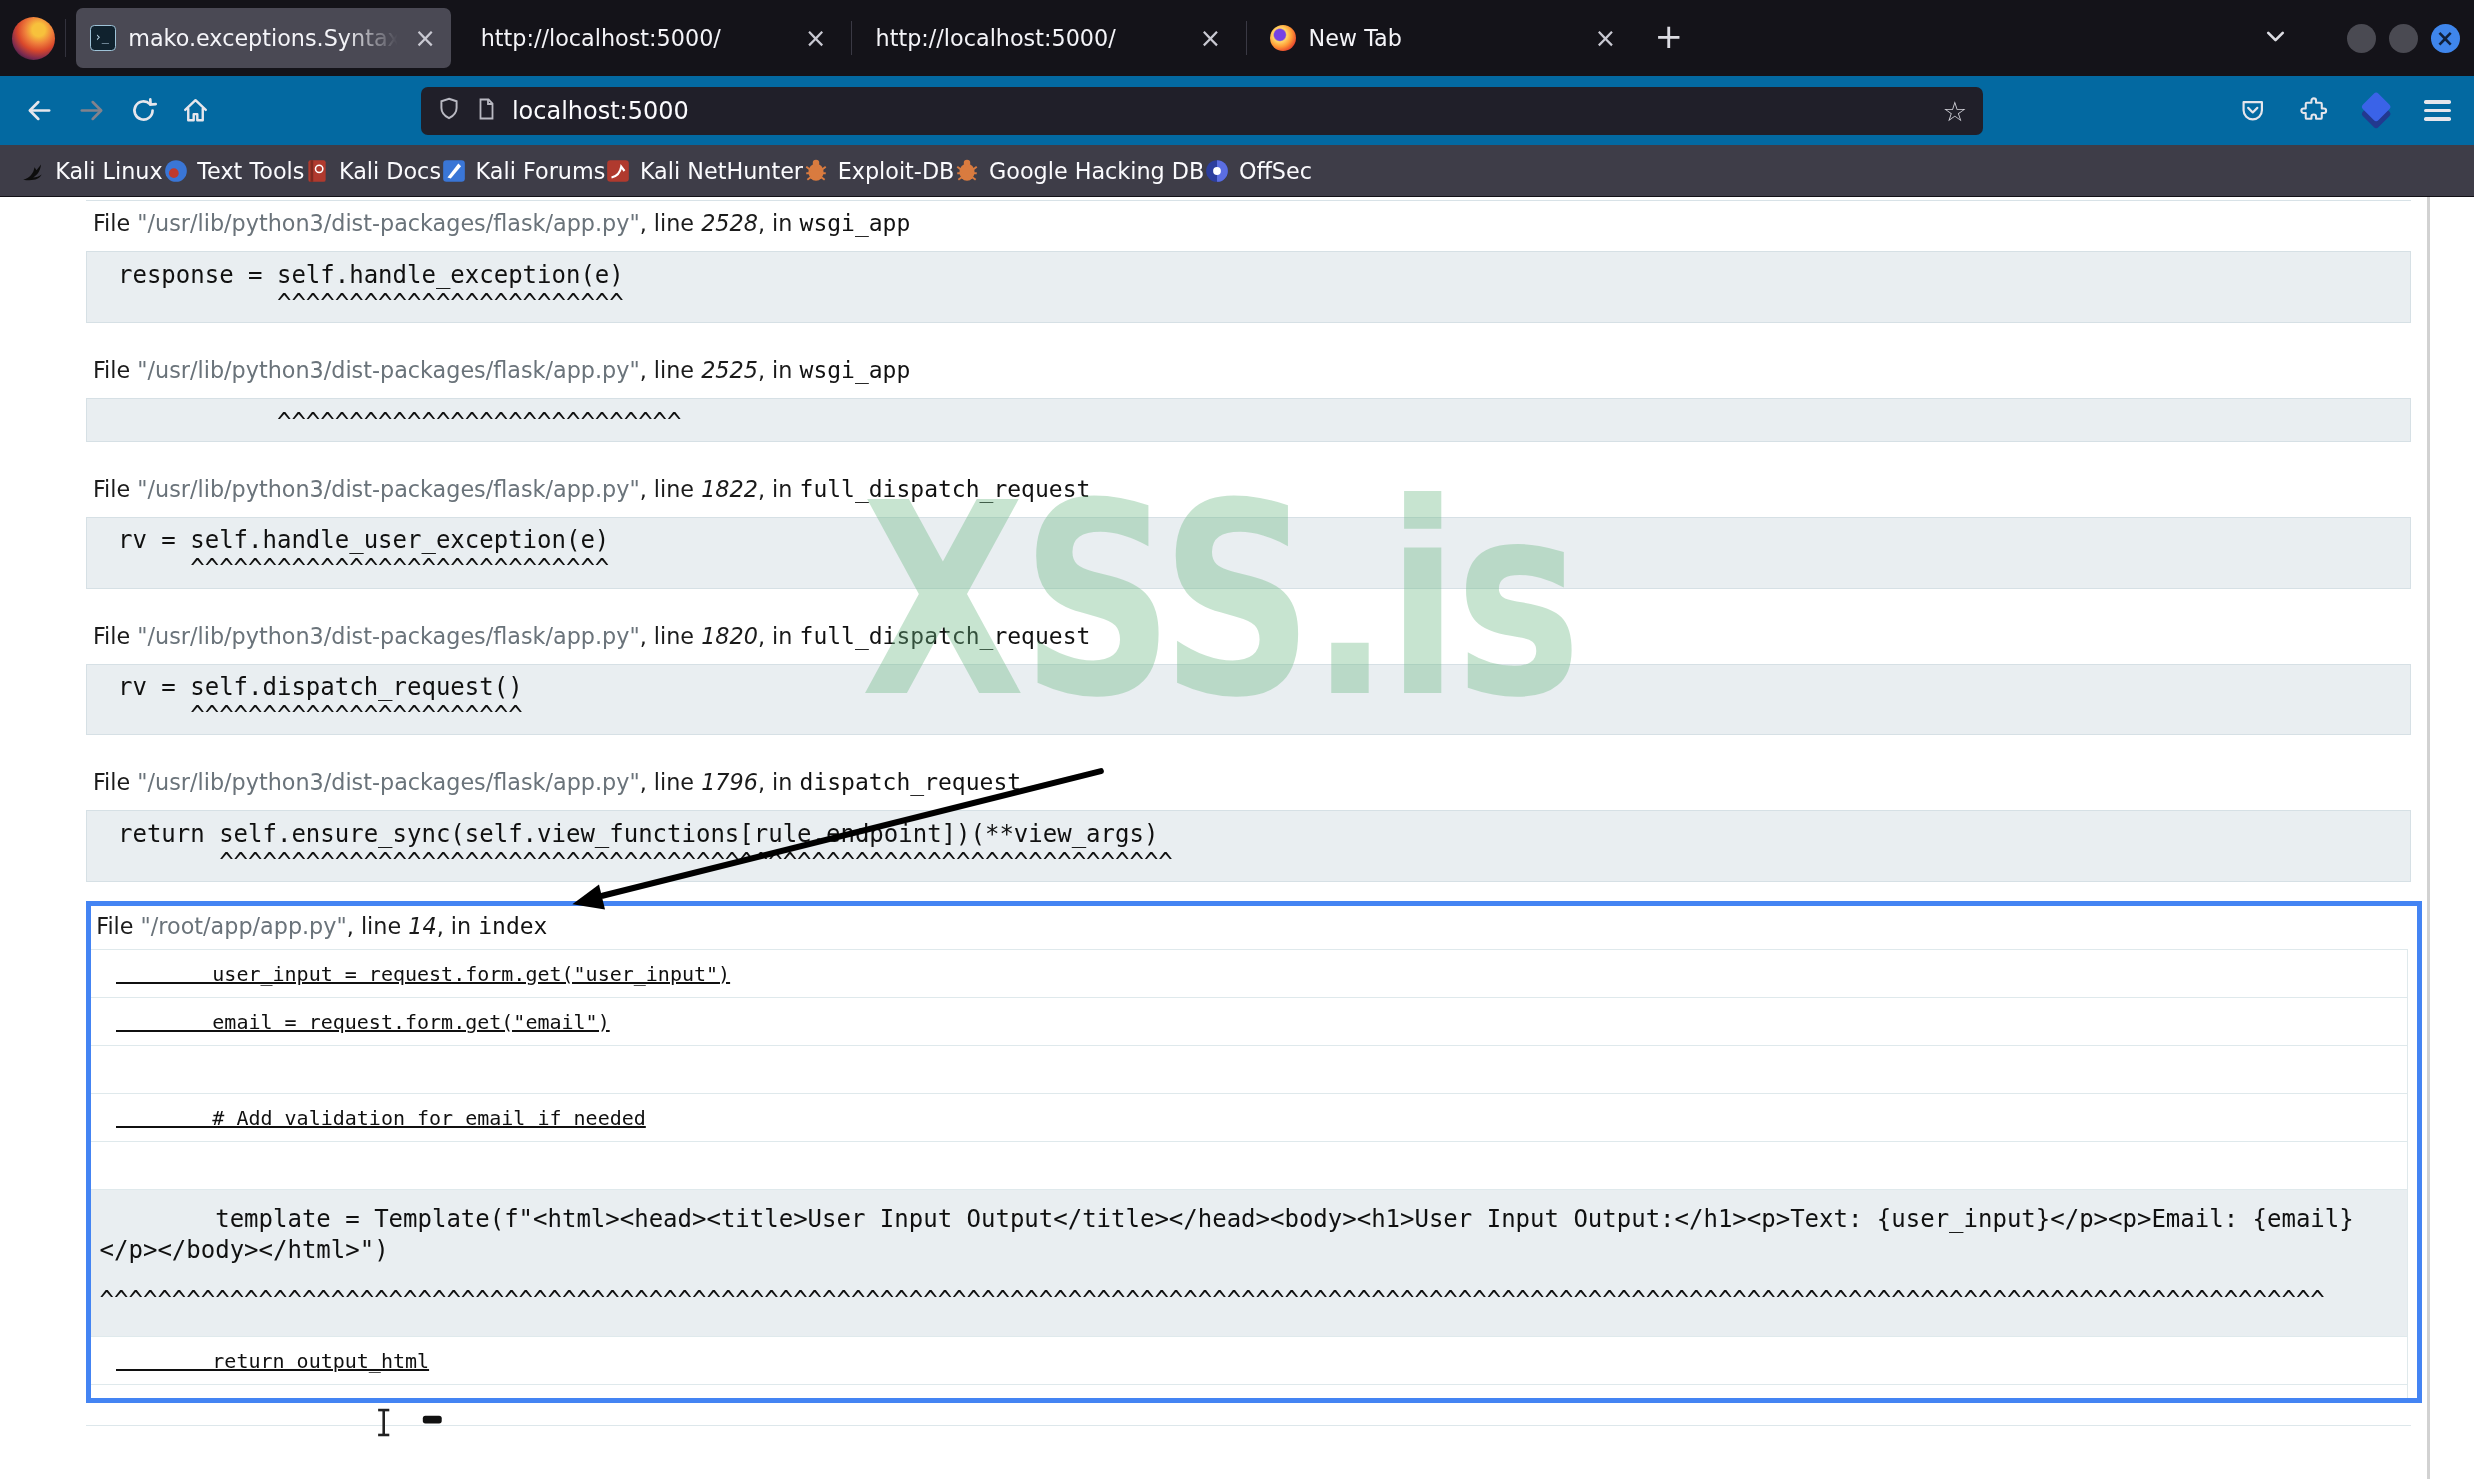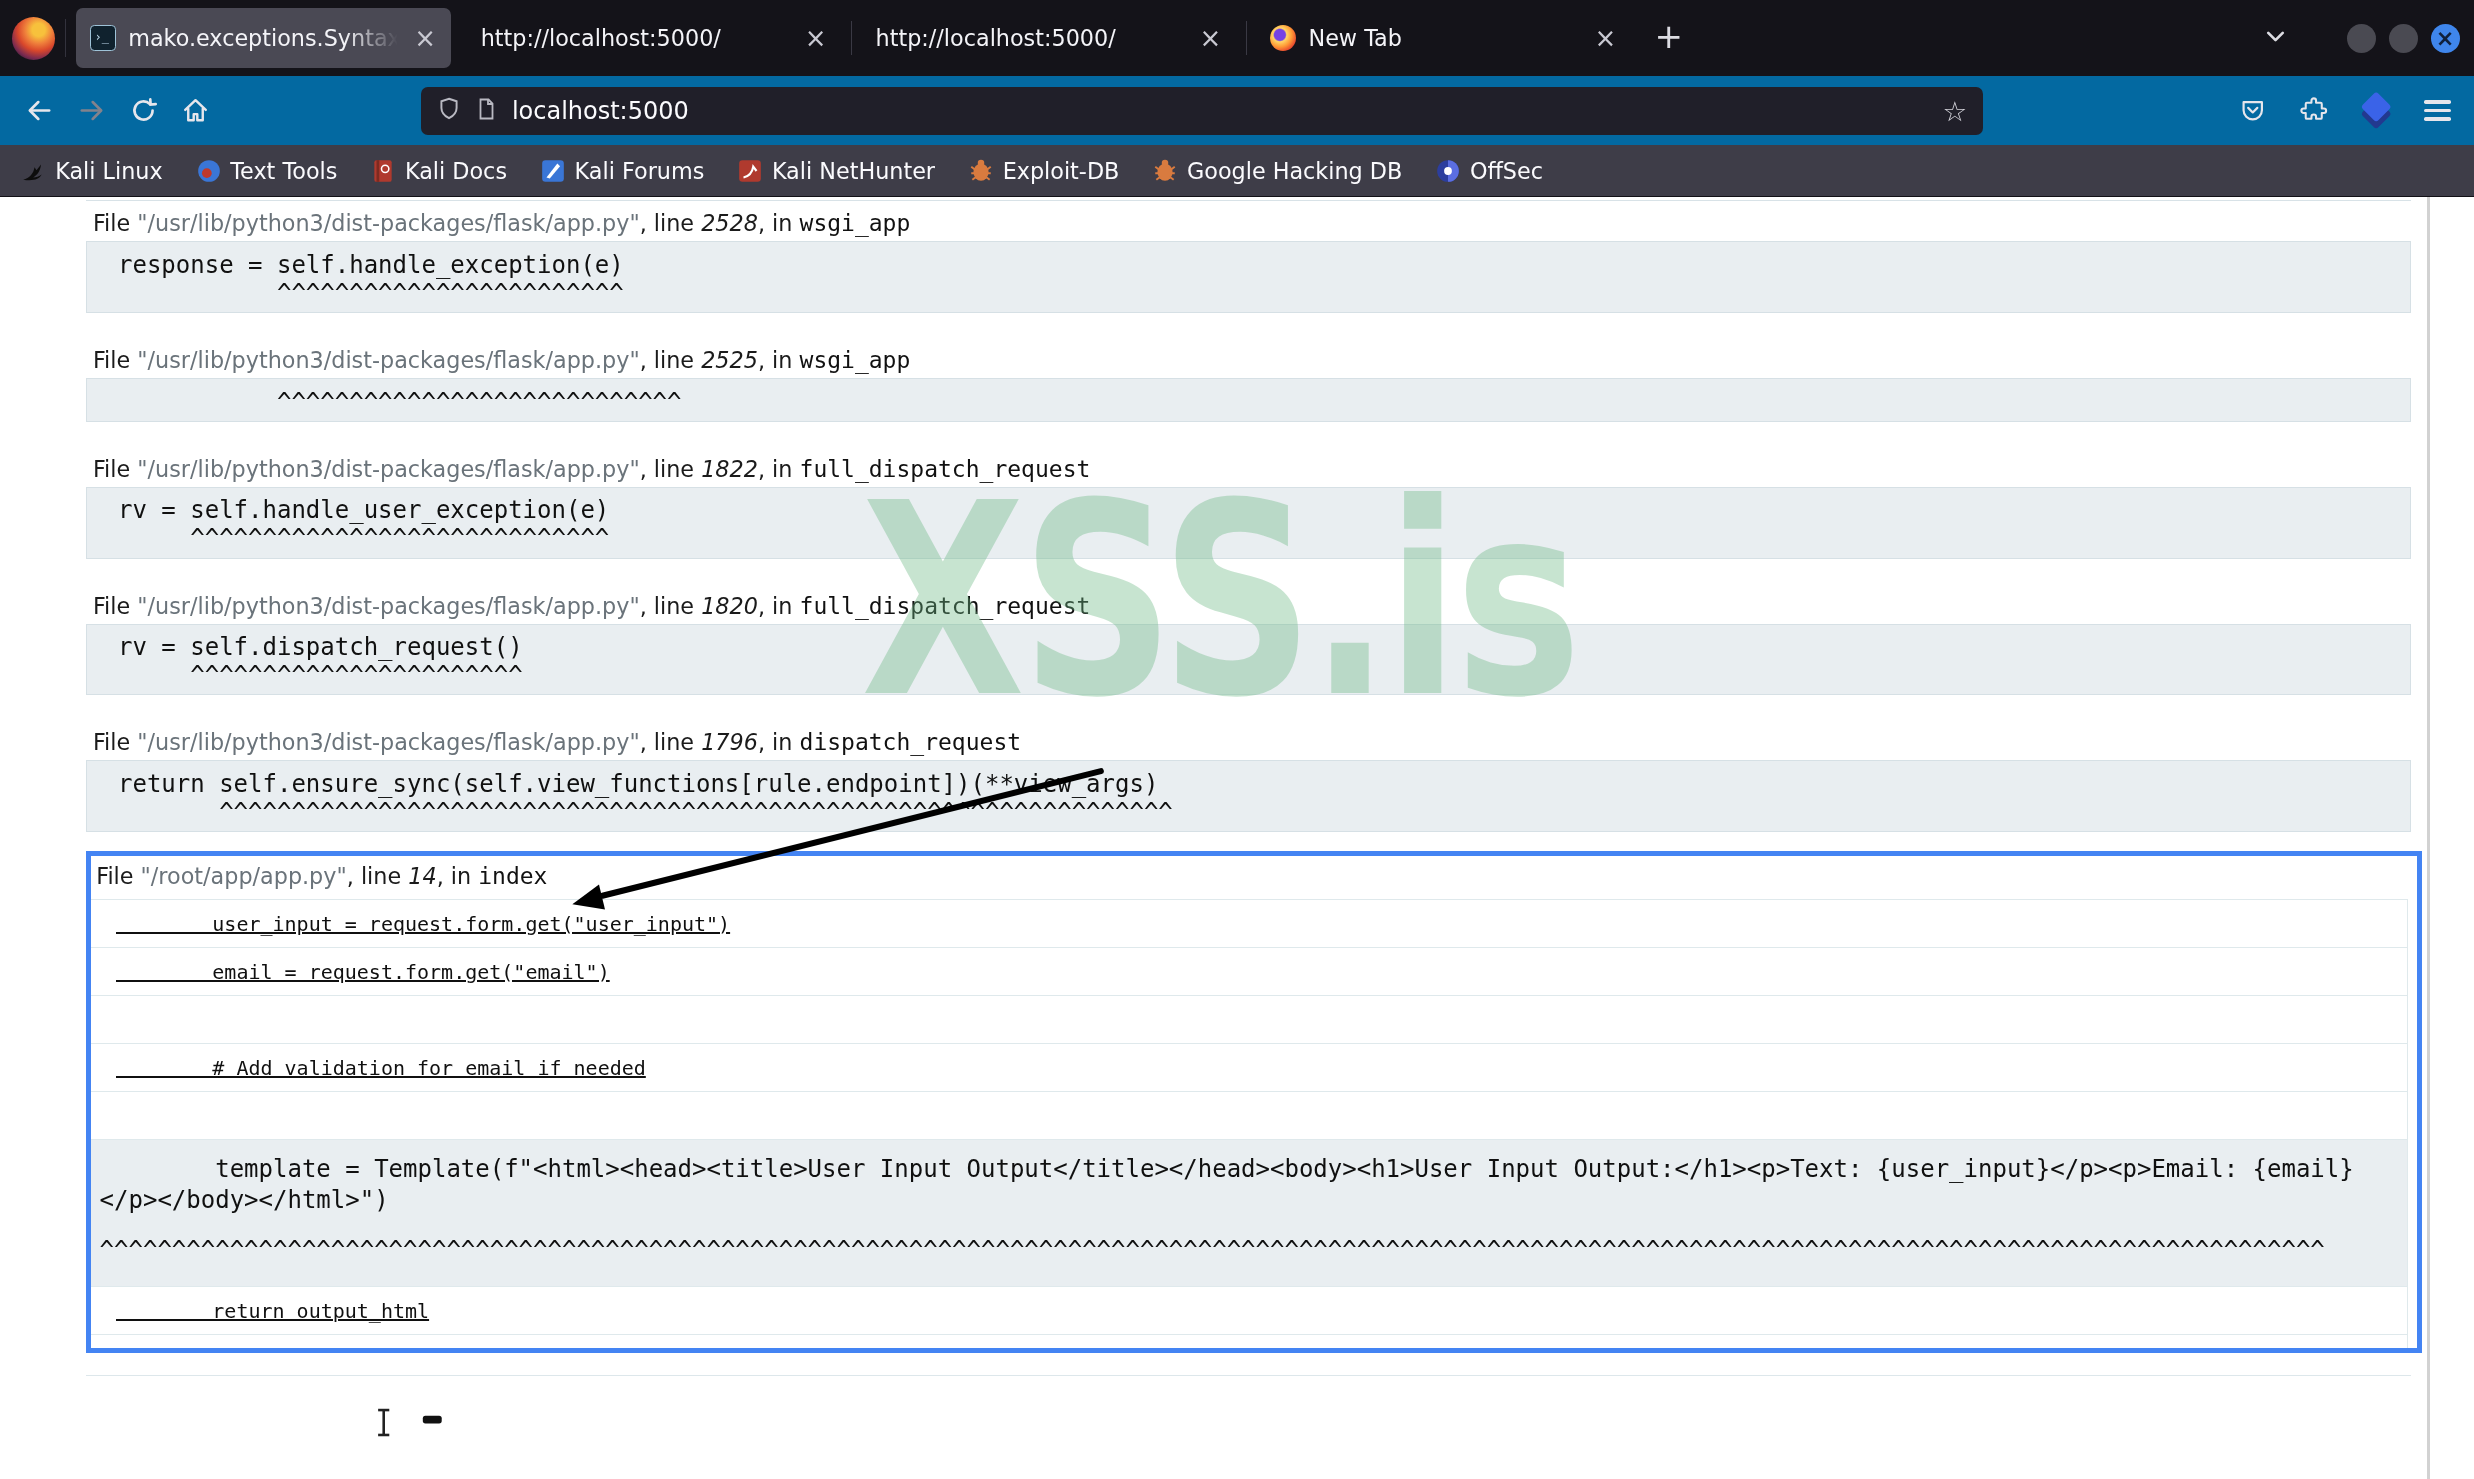--- a/index.html
+++ b/index.html
@@ -39,37 +39,37 @@
   .urlbar .star { font-size:27.5px; color:#d5d5dc; }
   .toolbar .spacer { flex:1; }
   .actionbtns { display:flex; gap:13.7px; align-items:center; }
   .actbtn { width:48px; height:48px; display:flex; align-items:center; justify-content:center; color:#e6e6ec; }
   .ext-blue { position:relative; width:29px; height:29px; }
   .ext-blue span { position:absolute; left:3.4px; width:22.3px; height:22.3px; transform:rotate(45deg); border-radius:3.4px; }
   .ext-blue .b1 { top:0; background:#3a63e8; }
   .ext-blue .b2 { top:6.9px; background:#22398f; }
   .hamburger span { display:block; width:27.5px; height:3.4px; background:#e6e6ec; border-radius:1.7px; margin:5.2px 0; }
 
-  .bookmarksbar { height:52px; background:#3e3d48; display:flex; align-items:center; padding-left:20.6px; gap:33px; border-bottom:1.7px solid #121117; }
+  .bookmarksbar { height:52px; background:#3e3d48; display:flex; align-items:center; padding-left:20.6px; border-bottom:1.7px solid #121117; }
   .bm { display:flex; align-items:center; gap:8.6px; color:#fbfbfe; font-size:22.3px; white-space:nowrap; }
   .bm svg { width:26px; height:26px; }
 
   
   .page { position:relative; width:2475px; height:1284px; background:#ffffff; overflow:hidden; }
   .inner { padding-left:86px; }
   .hairline { width:2325px; border-top:1.7px solid #d8e2e7; margin-top:2.6px; }
 
   .fhdr { font-size:22.3px; color:#1b1b1b; padding-left:6.9px; height:29px; line-height:29px; white-space:nowrap; }
   .fhdr .path { color:#6a737a; }
   .fhdr .lno { font-style:italic; }
   .fhdr .fn { font-family:"DejaVu Sans Mono", monospace; font-size:23px; color:#111; }
   .fhdr.mt { margin-top:33px; }
   .fhdr.first { margin-top:8.6px; }
 
-  .codeblock { width:2325px; margin-top:3px; background:#e9eef1; border:1.7px solid #d6e0e5;
+  .codeblock { width:2325px; margin-top:13px; background:#e9eef1; border:1.7px solid #d6e0e5;
                padding:8.6px 0 5.2px 31px; font-family:"DejaVu Sans Mono",monospace; font-size:24px; line-height:28px;
                color:#101010; white-space:pre; }
 
   .bluebox { width:2336px; border:5.2px solid #4484f3; margin-top:19px; background:#fff; }
   .bb-hdr { padding:6px 0 4.3px 5.2px; height:43px; }
   .bb-rows { margin-right:8.6px; border-right:1.7px solid #dfe9ec; }
   .bbrow { border-top:1.7px solid #dfe9ec; height:48px; display:flex; align-items:center; padding-left:25px;
            font-family:"DejaVu Sans Mono",monospace; font-size:20px; color:#101010; white-space:pre;text-decoration:underline; }
   .hlrow { border-top:1.7px solid #dfe9ec; background:#e9eef1; padding:13.7px 0 20.6px 8.6px;
            font-family:"DejaVu Sans Mono",monospace; font-size:24px; line-height:31px; color:#101010; }

